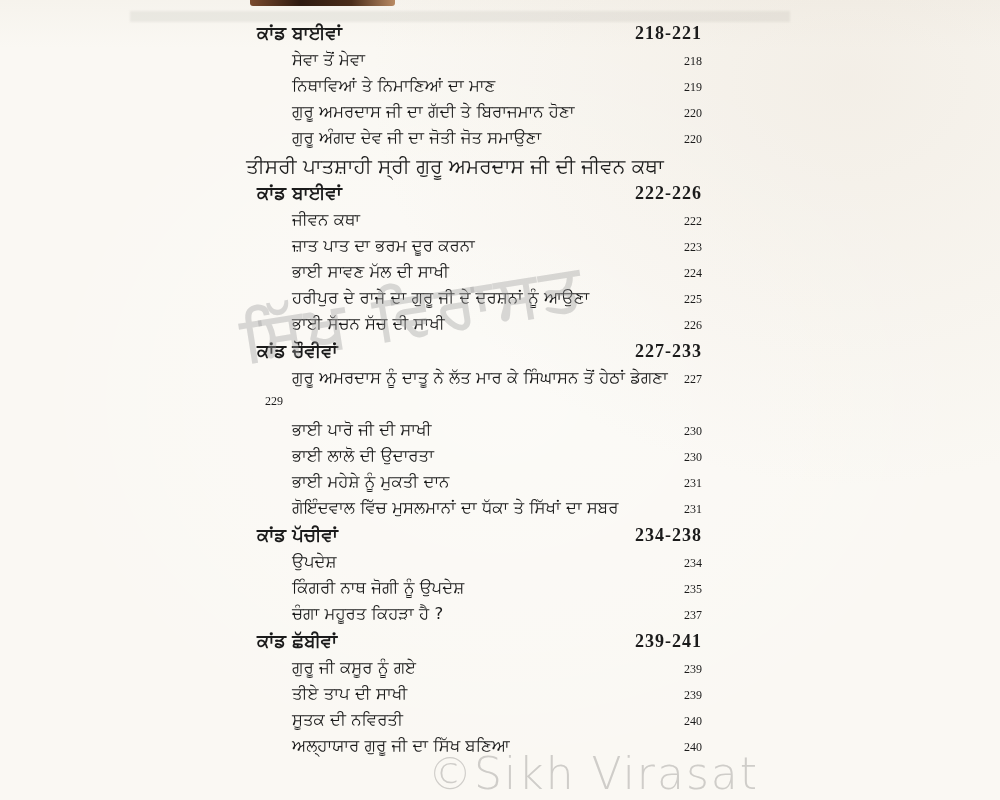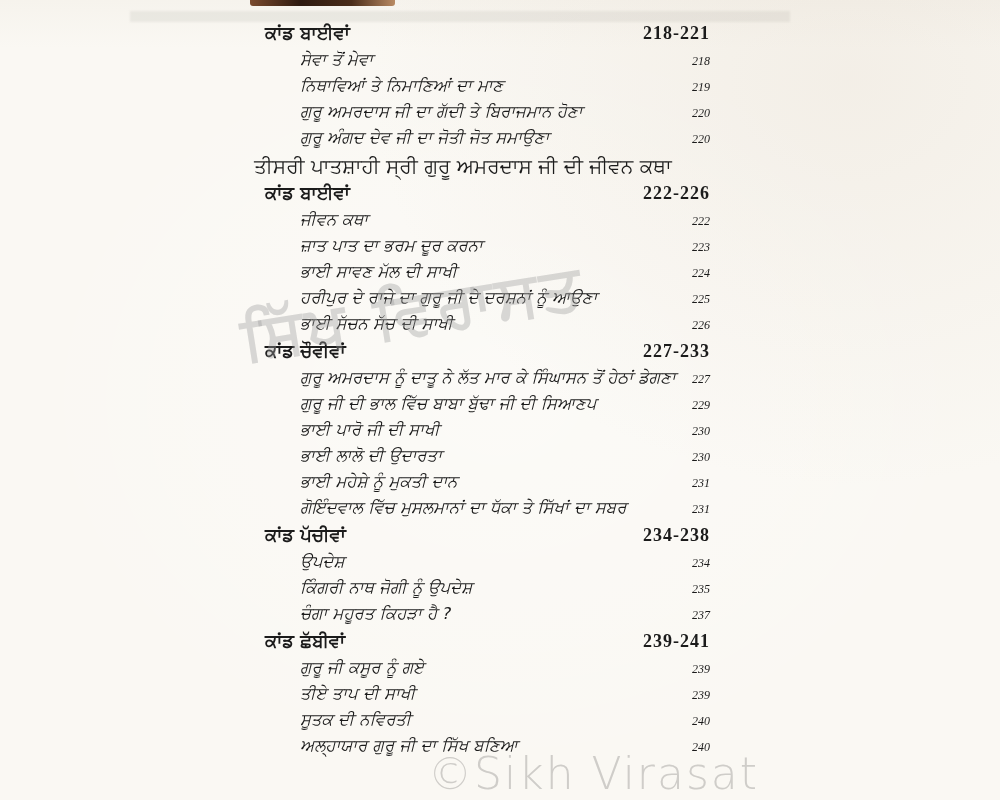--- a/index.html
+++ b/index.html
@@ -22,27 +22,27 @@
     position:absolute;left:250px;top:0;width:145px;height:6px;
     background:linear-gradient(90deg,#7a4a2e,#2e1a10 35%,#4a2c1a 70%,#b98a63);
     border-radius:0 0 3px 3px;
   }
   .scan-smudge{
     position:absolute;left:130px;top:11px;width:660px;height:11px;
     background:rgba(120,115,108,0.10);
     filter:blur(1px);
   }
   .toc{
-    position:absolute;left:265px;top:22px;width:445px;
+    position:absolute;left:257px;top:22px;width:445px;
   }
   .row{display:flex;align-items:baseline;}
   .row .label{flex:1;white-space:nowrap;}
   .row.chapter{height:28px;font-size:18px;font-weight:bold;}
   .row.part{height:28px;font-size:20px;font-weight:normal;margin-left:-11px;}
-  .row.item{height:26px;font-size:16.5px;font-style:italic;}
+  .row.item{height:26px;font-size:16.5px;}
   .row.item .label{padding-left:35px;}
   .page{
     font-family:"Liberation Serif","DejaVu Serif",serif;
     font-size:12px;white-space:nowrap;margin-left:8px;
   }
   .row.chapter .page{font-weight:bold;font-size:18px;letter-spacing:1px;text-align:right;}
   .wm-center{
     position:absolute;left:242px;top:306px;width:380px;
     font-size:62px;font-weight:bold;line-height:1.1;white-space:nowrap;
     color:rgba(158,158,158,0.38);
@@ -114,21 +114,20 @@
     </div>
     <div class="row chapter">
       <span class="label">ਕਾਂਡ ਚੌਵੀਵਾਂ</span>
       <span class="page">227-233</span>
     </div>
     <div class="row item">
       <span class="label">ਗੁਰੂ ਅਮਰਦਾਸ ਨੂੰ ਦਾਤੂ ਨੇ ਲੱਤ ਮਾਰ ਕੇ ਸਿੰਘਾਸਨ ਤੋਂ ਹੇਠਾਂ ਡੇਗਣਾ</span>
       <span class="page">227</span>
     </div>
     <div class="row item">
-      <span class="label">ਗੁਰੂ ਜੀ ਦੀ ਭਾਲ ਵਿੱਚ ਬਾਬਾ ਬੁੱਢਾ ਜੀ ਦੀ ਸਿਆਣਪ</span>
       <span class="page">229</span>
     </div>
     <div class="row item">
       <span class="label">ਭਾਈ ਪਾਰੋ ਜੀ ਦੀ ਸਾਖੀ</span>
       <span class="page">230</span>
     </div>
     <div class="row item">
       <span class="label">ਭਾਈ ਲਾਲੋ ਦੀ ਉਦਾਰਤਾ</span>
       <span class="page">230</span>
     </div>

